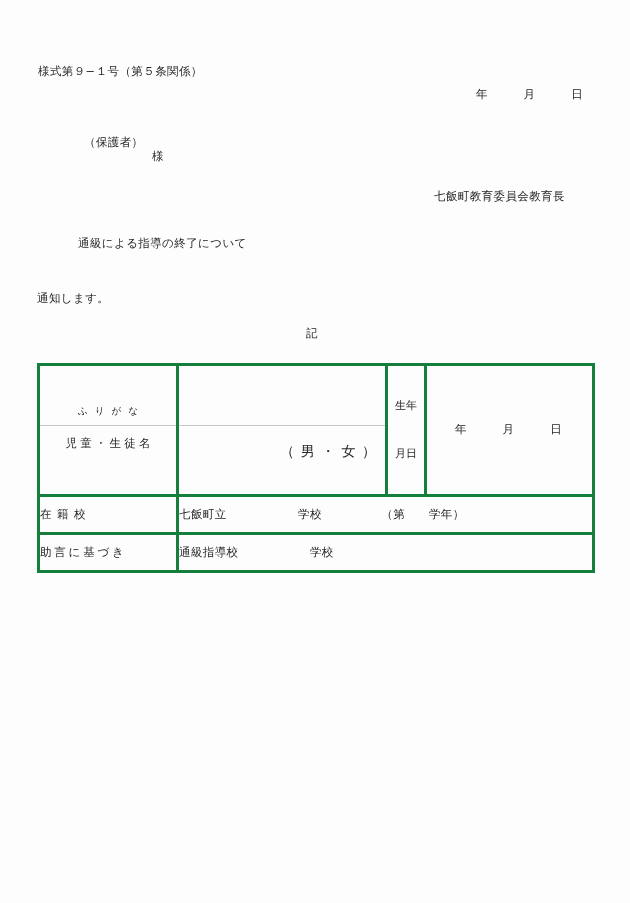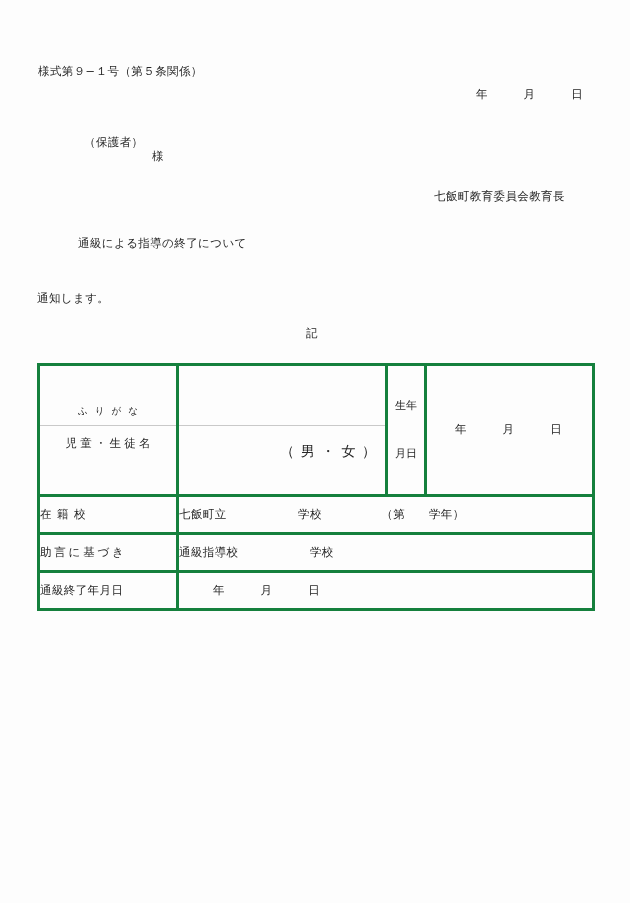--- a/index.html
+++ b/index.html
@@ -185,24 +185,18 @@
           </td>
         </tr>
 
         <tr class="row-h">
           <td class="lbl lbl-spread2">助言に基づき</td>
           <td class="cell-pad" colspan="3">
             <div class="val">通級指導校　　　　　　学校</div>
           </td>
         </tr>
 
-        <tr class="row-h">
-          <td class="lbl">通級終了年月日</td>
-          <td colspan="3">
-            <div class="val val-indent">年　　　月　　　日</div>
-          </td>
-        </tr>
 
       </tbody>
     </table>
 
   </div>
 </div>
 
 </body></html>

